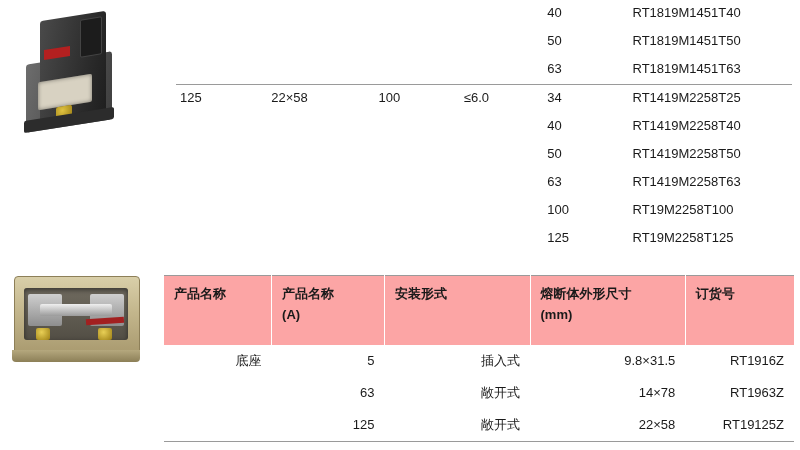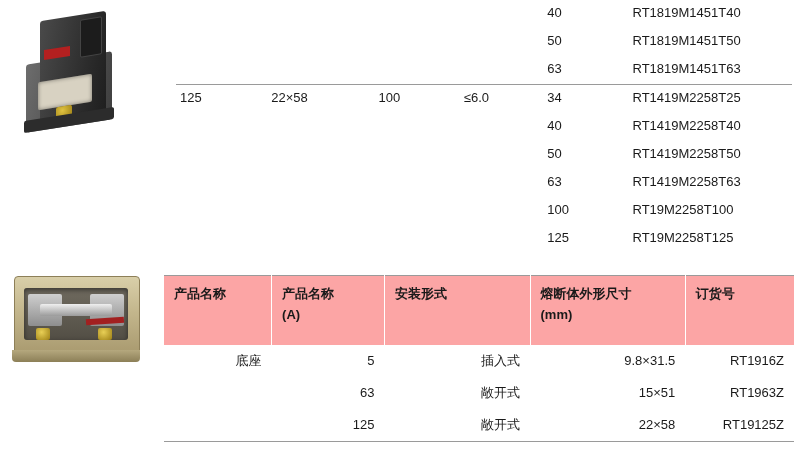--- a/index.html
+++ b/index.html
@@ -379,21 +379,21 @@
         <td>底座</td>
         <td>5</td>
         <td>插入式</td>
         <td>9.8×31.5</td>
         <td>RT1916Z</td>
       </tr>
       <tr>
         <td></td>
         <td>63</td>
         <td>敞开式</td>
-        <td>15×51</td>
+        <td>14×78</td>
         <td>RT1963Z</td>
       </tr>
       <tr class="bt-last-row">
         <td></td>
         <td>125</td>
         <td>敞开式</td>
         <td>22×58</td>
         <td>RT19125Z</td>
       </tr>
     </tbody>

